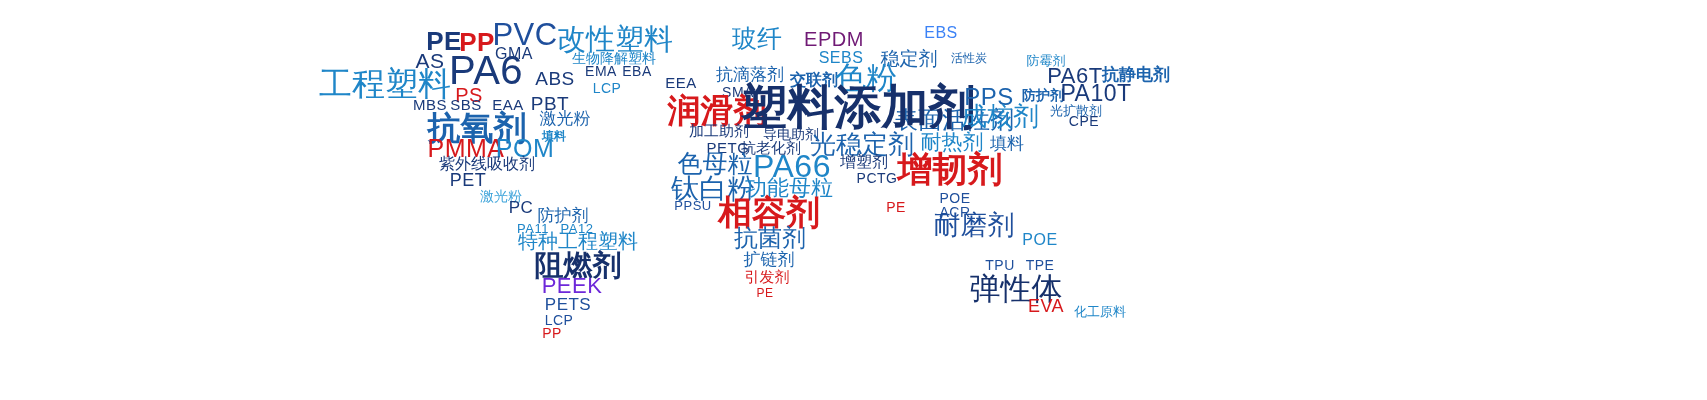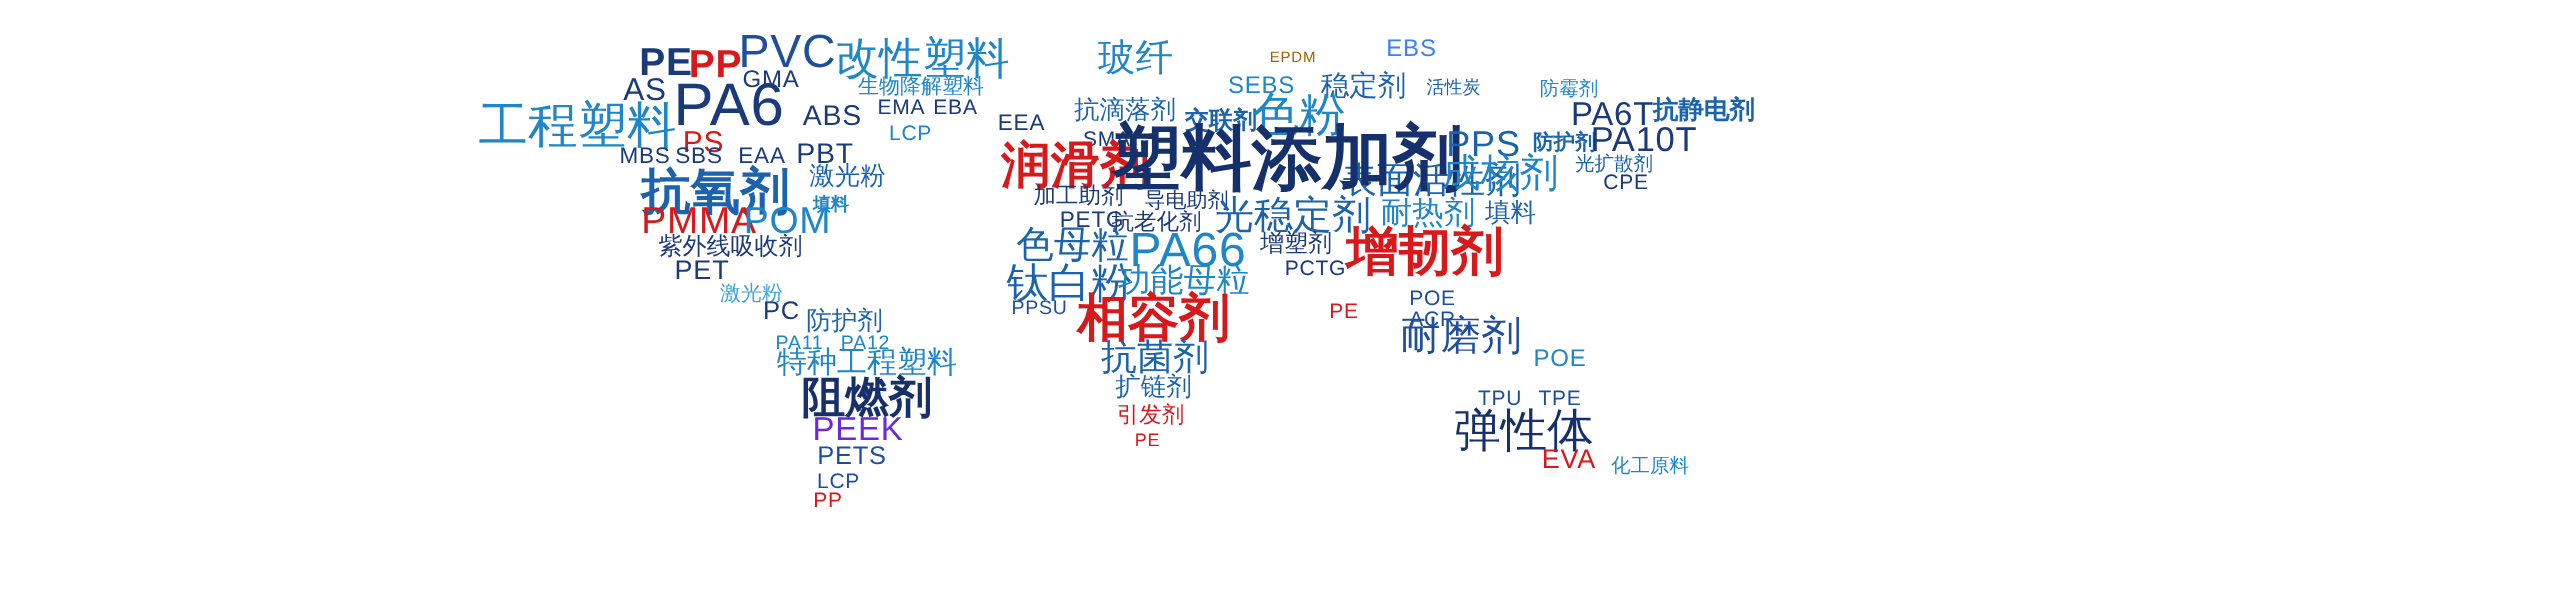--- a/index.html
+++ b/index.html
@@ -37,21 +37,21 @@
 <body>
 
 <div id="wordcloud-canvas" style="width: 1405px; height: 400px; background: rgb(255, 255, 255); padding-left: 12px;">
 
 <span class="word w-latin w-bold" style="left: 444px; top: 41px; font-size: 26px; color: rgb(26, 58, 122);">PE</span>
     <span class="word w-latin w-bold" style="left: 477px; top: 42px; font-size: 26px; color: rgb(215, 25, 28);">PP</span>
     <span class="word w-latin w-normal" style="left: 525px; top: 34px; font-size: 31px; color: rgb(31, 79, 156);">PVC</span>
     <span class="word w-latin w-normal" style="left: 514px; top: 54px; font-size: 16px; color: rgb(26, 58, 122);">GMA</span>
     <span class="word w-cjk w-normal" style="left: 615px; top: 39px; font-size: 29px; color: rgb(31, 134, 200);">改性塑料</span>
     <span class="word w-cjk w-normal" style="left: 757px; top: 38px; font-size: 25px; color: rgb(31, 134, 200);">玻纤</span>
-    <span class="word w-latin w-normal" style="left: 834px; top: 39px; font-size: 10px; color: #a16207; margin-left: 28px;">EPDM</span>
+    <span class="word w-latin w-normal" style="left: 834px; top: 39px; font-size: 20px; color: #701a75;">EPDM</span>
     <span class="word w-latin w-normal" style="left: 941px; top: 33px; font-size: 16px; color: #3b82f6;">EBS</span>
     <span class="word w-latin w-normal" style="left: 430px; top: 60px; font-size: 21px; color: rgb(26, 58, 122);">AS</span>
     <span class="word w-latin w-normal" style="left: 486px; top: 70px; font-size: 40px; color: rgb(26, 58, 122);">PA6</span>
     <span class="word w-cjk w-normal" style="left: 614px; top: 58px; font-size: 14px; color: rgb(31, 134, 200);">生物降解塑料</span>
     <span class="word w-latin w-normal" style="left: 841px; top: 58px; font-size: 16px; color: rgb(31, 134, 200);">SEBS</span>
     <span class="word w-cjk w-normal" style="left: 909px; top: 58px; font-size: 19px; color: rgb(28, 99, 173);">稳定剂</span>
     <span class="word w-cjk w-normal" style="left: 969px; top: 58px; font-size: 12px; color: rgb(28, 99, 173);">活性炭</span>
     <span class="word w-cjk w-normal" style="left: 1046px; top: 60px; font-size: 13px; color: rgb(31, 134, 200);">防霉剂</span>
     <span class="word w-cjk w-normal" style="left: 385px; top: 83px; font-size: 33px; color: rgb(31, 134, 200);">工程塑料</span>
     <span class="word w-latin w-normal" style="left: 555px; top: 78px; font-size: 19px; color: rgb(26, 58, 122);">ABS</span>

